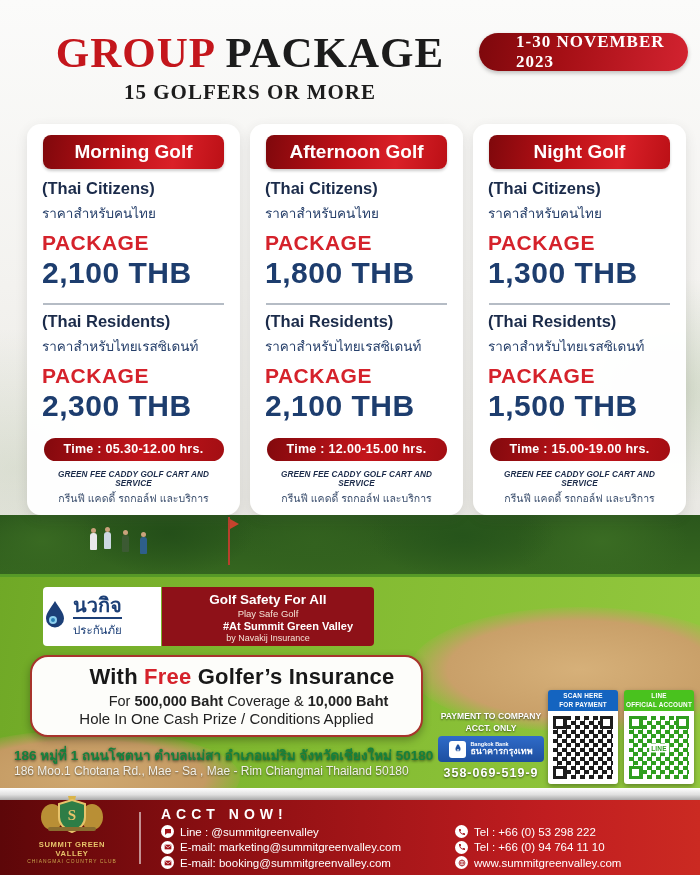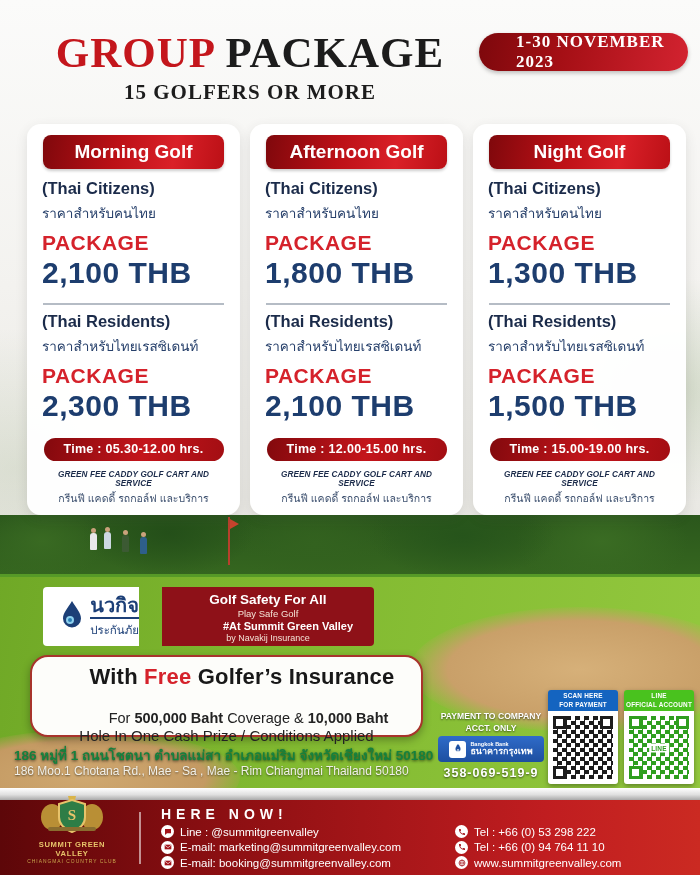--- a/index.html
+++ b/index.html
@@ -67,42 +67,42 @@
   .divider { height:1.5px; background:#b5bcc5; margin:13px 1px 3px 1px; }
   .time-pill { margin:15px auto 9px auto; width:180px; height:23px; border-radius:12px;
     background:linear-gradient(100deg,#83090d 0%, #c4151b 55%, #a30e13 100%);
     color:#fff; font-weight:bold; font-size:12.5px; display:flex; align-items:center;
     justify-content:center; letter-spacing:.3px; }
   .inc-en { font-size:8.2px; font-weight:bold; font-style:italic; color:#1b2b4a;
     text-align:center; letter-spacing:.1px; }
   .inc-th { font-size:10.5px; color:#3f5270; text-align:center; margin-top:2px; }
 
   
-  .nav-card { position:absolute; left:43px; top:587px; width:96px; height:59px;
+  .nav-card { position:absolute; left:43px; top:587px; width:118px; height:59px;
     background:#fff; border-radius:4px 0 0 4px; display:flex; align-items:center;
-    justify-content:flex-end; gap:6px; }
+    justify-content:flex-start; gap:6px; }
   .nav-texts { text-align:left; color:#1c3f77; }
   .nav-t1 { font-size:20px; font-weight:bold; line-height:1; border-bottom:2px solid #1c3f77;
     padding-bottom:2px; }
   .nav-t2 { font-size:11.5px; margin-top:2px; }
   .gsfa-card { position:absolute; left:162px; top:587px; width:212px; height:59px;
     background:#8e1118; border-radius:0 4px 4px 0; color:#fff; text-align:center;
     padding-top:5px; }
   .gsfa-1 { font-size:13.5px; font-weight:bold; }
   .gsfa-2 { font-size:9.5px; color:#f4e3d6; margin-top:1px; }
   .gsfa-3 { font-size:11px; font-weight:bold; margin-top:1px;padding-left:40px; }
   .gsfa-4 { font-size:9px; color:#f4e3d6; margin-top:1px; }
 
   
   .free-box { position:absolute; left:30px; top:655px; width:393px; height:82px;
     background:#fdfdfa; border:2.5px solid #a8342c; border-radius:18px; text-align:center;
     padding-top:7px; box-shadow:0 3px 8px rgba(0,0,0,.3); }
   .fi-1 { font-size:22px; font-weight:800; color:#181818; letter-spacing:.2px;padding-left:31px; }
   .fi-1 .free { color:#d5222b; }
-  .fi-2 { font-size:14.5px; color:#222; margin-top:20px;padding-left:44px; }
+  .fi-2 { font-size:14.5px; color:#222; margin-top:3px;padding-left:44px; }
   .fi-2 b { font-weight:800; }
   .fi-3 { font-size:15px; color:#222; margin-top:1px; }
 
   
   .addr-th { position:absolute; left:14px; top:744px; font-size:13.5px; font-weight:bold;
     color:#15803d; text-shadow:0 1px 3px rgba(0,0,0,.65); }
   .addr-en { position:absolute; left:14px; top:764px; font-size:12px; color:#f1f0e9;
     text-shadow:0 1px 2px rgba(0,0,0,.55); }
 
   
@@ -311,21 +311,21 @@
       <ellipse cx="54" cy="24" rx="11" ry="13" fill="#b98f35"></ellipse>
       <path d="M30 3h8l-1 4h-6z" fill="#d9b44a"></path>
       <path d="M34 7l13 4v13c0 8-6.5 12.5-13 15-6.5-2.5-13-7-13-15V11z" fill="#2e7d46" stroke="#e7c36a" stroke-width="2"></path>
       <text x="34" y="27" text-anchor="middle" font-family="Liberation Serif, serif" font-size="15" font-weight="bold" fill="#e7c36a">S</text>
       <rect x="10" y="34" width="48" height="4" rx="2" fill="#8a6d2f"></rect>
     </svg>
     <div class="crest-t1">SUMMIT GREEN VALLEY</div>
     <div class="crest-t2">CHIANGMAI COUNTRY CLUB</div>
   </div>
   <div class="vdiv"></div>
-  <div class="booknow">HERE NOW!</div>
+  <div class="booknow">ACCT NOW!</div>
 
   <div class="clist left">
     <div class="crow">
       <span class="cicon">
         <svg viewBox="0 0 24 24">
             <path d="M3 3h18v13H9l-6 5z" fill="currentColor"></path>
           </svg>
       </span>
       <span>Line : @summitgreenvalley</span>
     </div>

